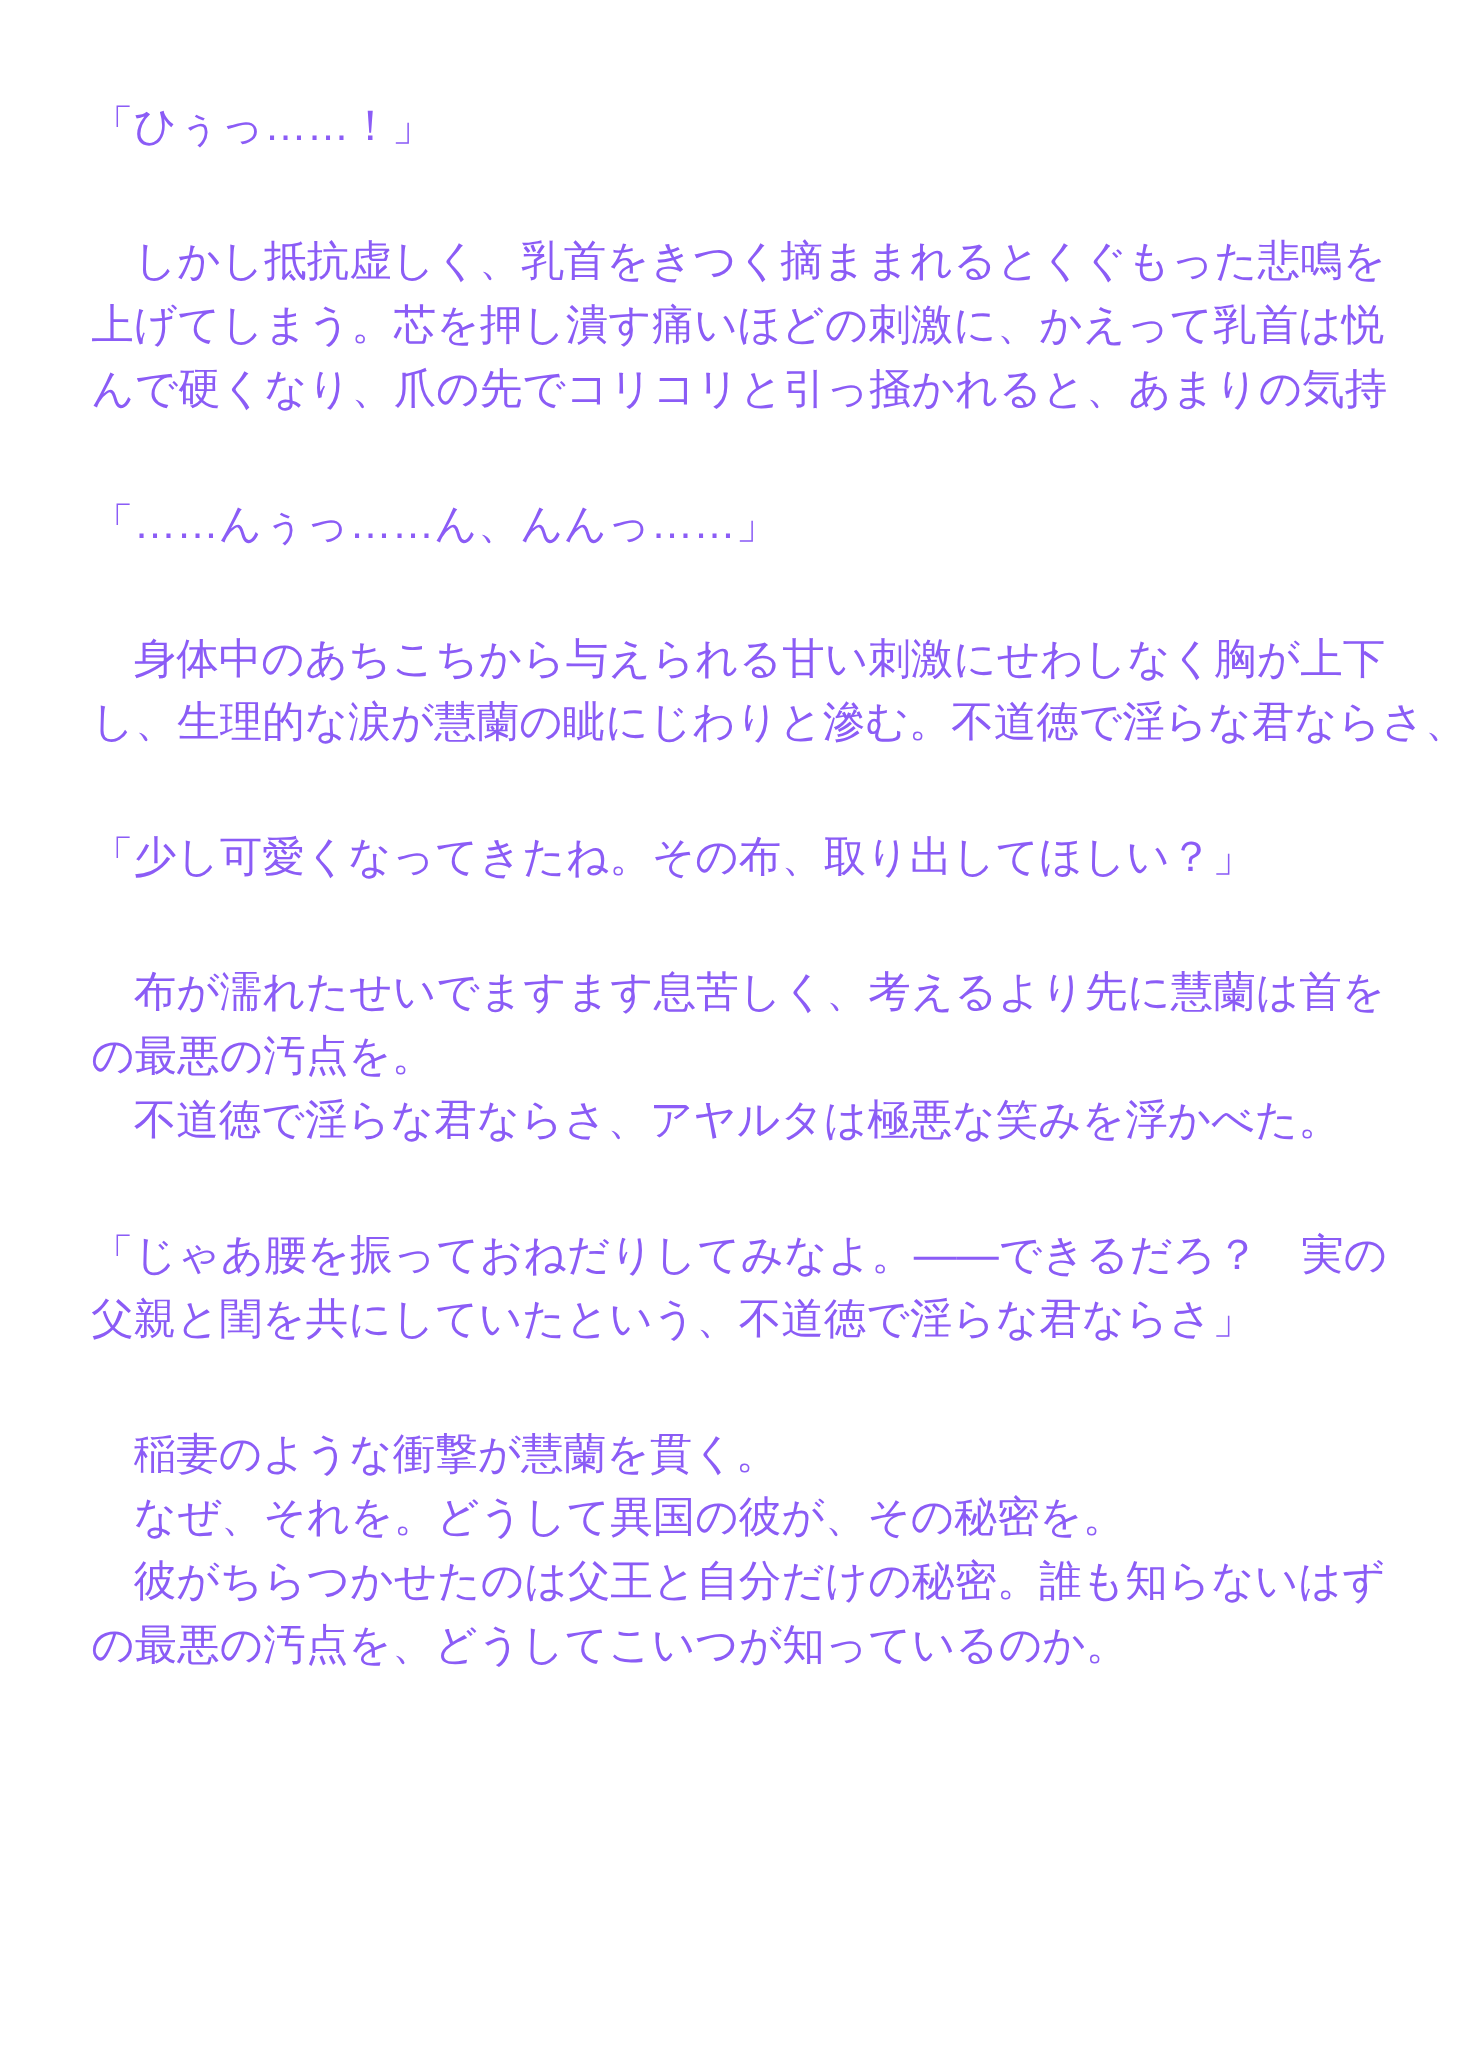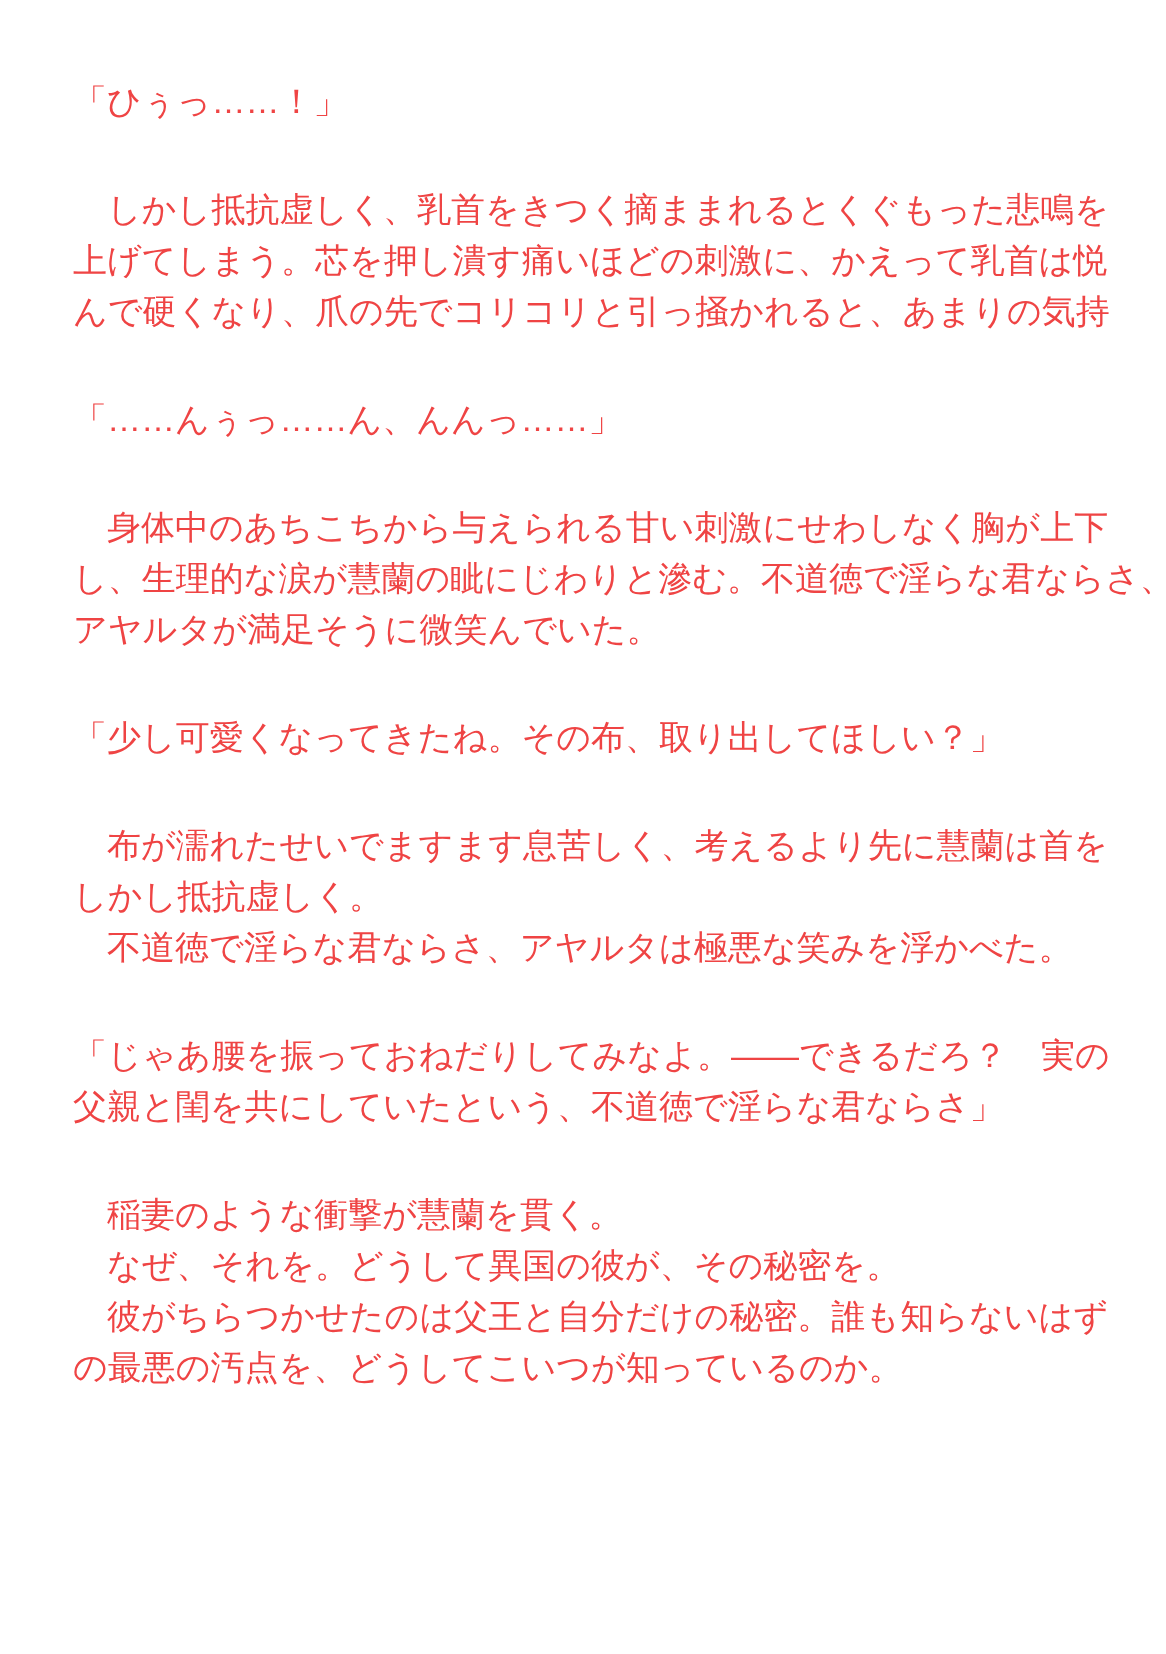--- a/index.html
+++ b/index.html
@@ -11,21 +11,21 @@
     position: relative;
     width: 1166px;
     height: 1654px;
     background: #ffffff;
     overflow: hidden;
     box-sizing: border-box;
     padding: 76px 73px 0 73px;
     font-family: "Liberation Sans", sans-serif;
     font-weight: 300;
     font-size: 34px;
-    color: #ef4444;
+    color: #8b5cf6;
   }
   .text-line {
     height: 51px;
     line-height: 51px;
     white-space: pre;
     letter-spacing: 0;
   }
   .blank-line {
     height: 57px;
   }
@@ -51,34 +51,33 @@
 
   <section>
     <div class="text-line">「……んぅっ……ん、んんっ……」</div>
   </section>
 
   <div class="blank-line"></div>
 
   <section>
     <div class="text-line">　身体中のあちこちから与えられる甘い刺激にせわしなく胸が上下</div>
     <div class="text-line">し、生理的な涙が慧蘭の眦にじわりと滲む。不道徳で淫らな君ならさ、</div>
-    <div class="text-line">アヤルタが満足そうに微笑んでいた。</div>
   </section>
 
   <div class="blank-line"></div>
 
   <section>
     <div class="text-line">「少し可愛くなってきたね。その布、取り出してほしい？」</div>
   </section>
 
   <div class="blank-line"></div>
 
   <section>
     <div class="text-line">　布が濡れたせいでますます息苦しく、考えるより先に慧蘭は首を</div>
-    <div class="text-line">しかし抵抗虚しく。</div>
+    <div class="text-line">の最悪の汚点を。</div>
     <div class="text-line">　不道徳で淫らな君ならさ、アヤルタは極悪な笑みを浮かべた。</div>
   </section>
 
   <div class="blank-line"></div>
 
   <section>
     <div class="text-line">「じゃあ腰を振っておねだりしてみなよ。――できるだろ？　実の</div>
     <div class="text-line">父親と閨を共にしていたという、不道徳で淫らな君ならさ」</div>
   </section>
 

